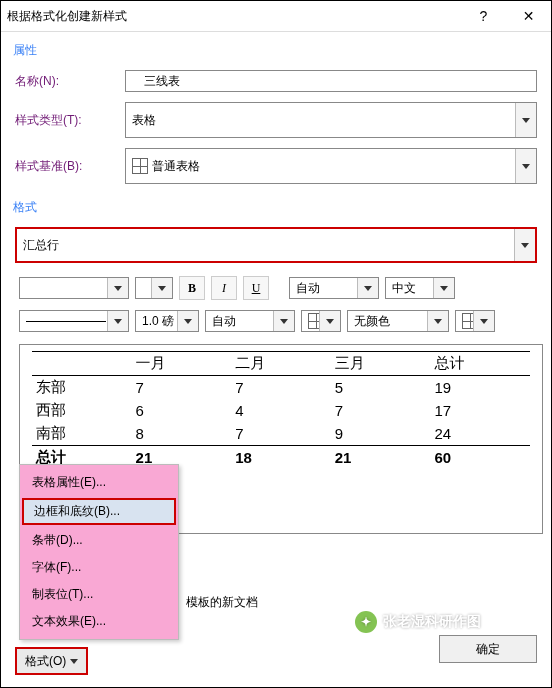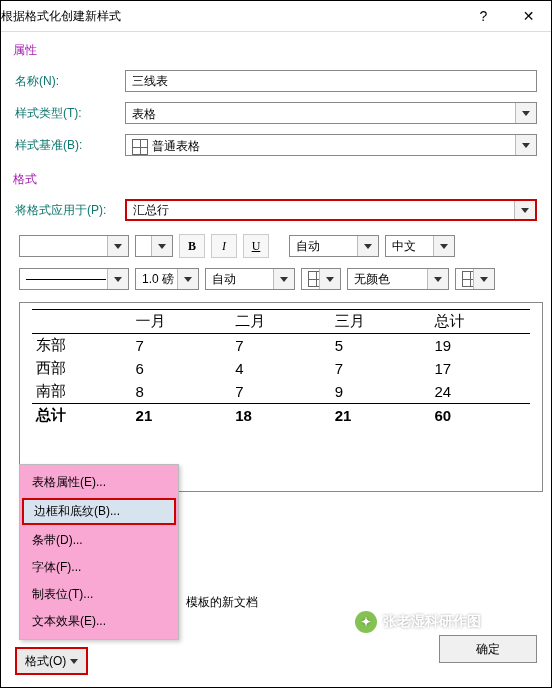--- a/index.html
+++ b/index.html
@@ -1,25 +1,25 @@
 <!DOCTYPE html>
 <html><head>
 <meta charset="utf-8">
 <style>
 html,body{margin:0;padding:0;font-family:"Microsoft YaHei","SimSun",sans-serif;font-size:12px;background:#fff;color:#000}
 .dialog{width:552px;height:688px;border:1px solid #000;box-sizing:border-box;position:relative;background:#fff}
-.titlebar{height:30px;display:flex;align-items:center;padding:0 0 0 0;border-bottom:1px solid #ddd}
+.titlebar{height:30px;display:flex;align-items:center;padding:0 0 0 6px;border-bottom:1px solid #ddd}
 .titlebar .title{flex:1}
 .titlebar .btn{width:45px;height:30px;display:flex;align-items:center;justify-content:center;font-size:14px}
-.section-label{padding:10px 12px 6px 12px;color:#a21caf}
-.label-cell{color:#0f766e}
+.section-label{padding:10px 12px 6px 12px;color:#3b82f6}
+.label-cell{color:#701a75}
 .row{display:flex;align-items:center;padding:5px 14px}
 .row .label-cell{width:110px}
-.textbox{height:22px;border:1px solid #888;padding:0 6px;box-sizing:border-box;display:flex;align-items:center}
-.select{height:22px;border:1px solid #888;padding:0 6px;box-sizing:border-box;display:flex;align-items:flex-end;position:relative;background:#fff}
+.textbox{height:22px;border:1px solid #888;padding:0 18px;box-sizing:border-box;display:flex;align-items:center}
+.select{height:36px;border:1px solid #888;padding:0 6px;box-sizing:border-box;display:flex;align-items:center;position:relative;background:#fff}
 .select .caret,.caret{position:absolute;right:0;top:0;width:20px;height:100%;display:flex;align-items:center;justify-content:center;border-left:1px solid #bbb;background:#f3f3f3}
 .hl-red{border:2px solid #c00!important}
 .toolbar{display:flex;align-items:center;gap:6px;padding:8px 18px}
 .small-select{height:22px;border:1px solid #888;box-sizing:border-box;position:relative;background:#fff;display:flex;align-items:center;padding:0 6px}
 .iconbtn{width:24px;height:22px;border:1px solid #ccc;display:flex;align-items:center;justify-content:center;background:#f7f7f7;font-family:"Times New Roman",serif}
 .table-wrap{margin:4px 8px 0 18px;border:1px solid #888;height:190px;padding:6px 12px 16px 12px;box-sizing:border-box}
 table{border-collapse:collapse;width:100%;font-size:15px}
 table th{font-weight:normal;text-align:left;padding:2px 4px}
 table td{padding:2px 4px;text-align:left}
 .thead-row th{border-top:1.5px solid #000;border-bottom:1.5px solid #000}
@@ -72,21 +72,20 @@
       <span>普通表格</span>
       <span class="caret">
           <span class="tri"></span>
         </span>
     </div>
   </div>
 
   <div class="section-label">格式</div>
 
   <div class="row">
-    <div class="label-cell">将格式应用于(P):</div>
     <div class="select hl-red" style="flex:1">
       <span>汇总行</span>
       <span class="caret">
           <span class="tri"></span>
         </span>
     </div>
   </div>
 
   <div class="toolbar">
     <div class="small-select" style="width:110px">

